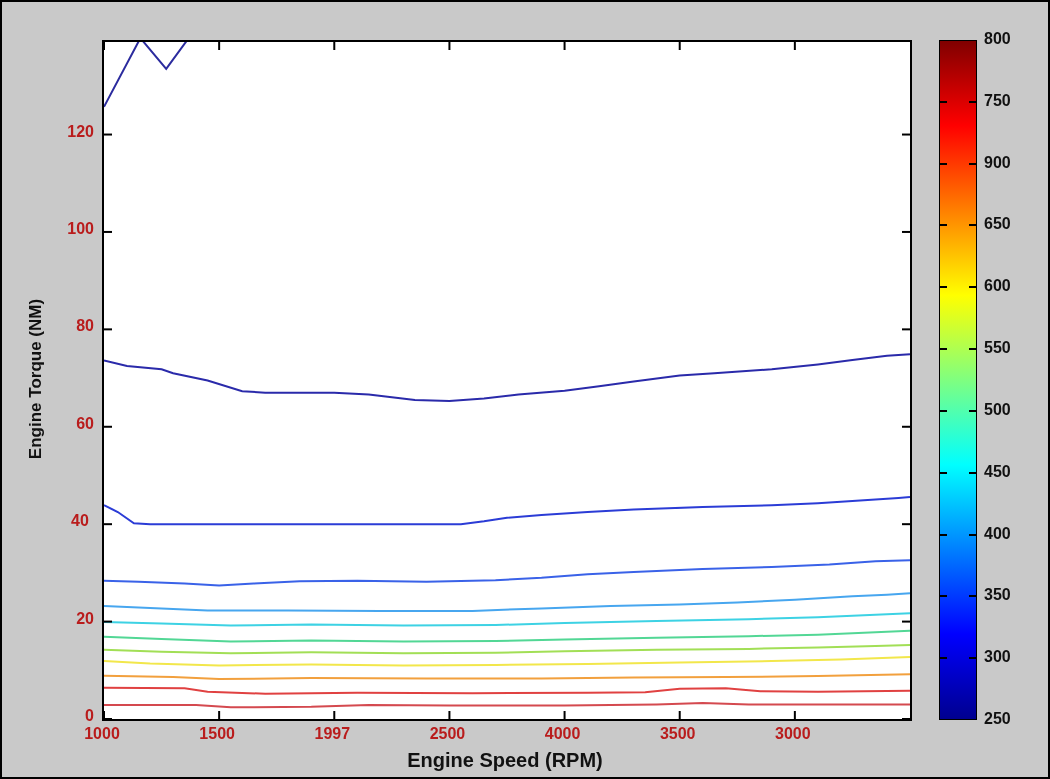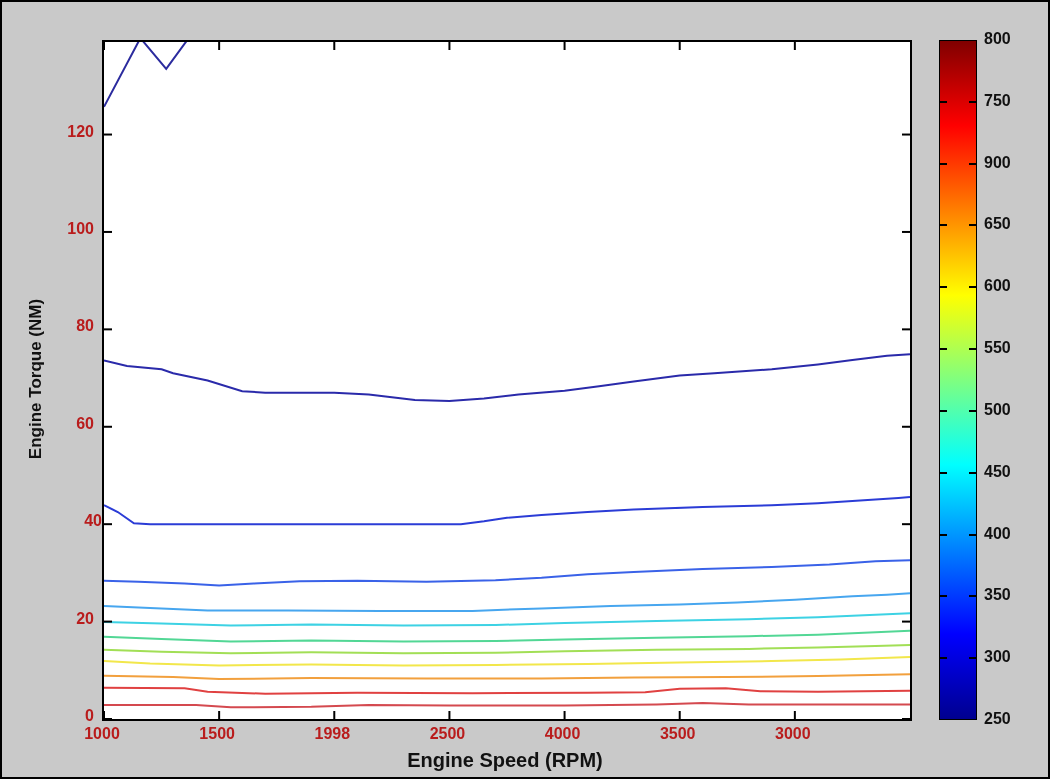--- a/index.html
+++ b/index.html
@@ -99,30 +99,30 @@
         <line x1="0" y1="189.9496402877698" x2="8" y2="189.9496402877698" stroke="#000" stroke-width="2"></line>
         <line x1="806" y1="189.9496402877698" x2="798" y2="189.9496402877698" stroke="#000" stroke-width="2"></line>
         <line x1="0" y1="92.5395683453238" x2="8" y2="92.5395683453238" stroke="#000" stroke-width="2"></line>
         <line x1="806" y1="92.5395683453238" x2="798" y2="92.5395683453238" stroke="#000" stroke-width="2"></line>
       </svg>
   </div>
 
   <div id="y-ticks">
       <div class="tick-label y-tick" style="left: 32px; top: 705px;">0</div>
       <div class="tick-label y-tick" style="left: 32px; top: 607.59px;">20</div>
-      <div class="tick-label y-tick" style="left: 40px; top: 510.18px;">40</div>
+      <div class="tick-label y-tick" style="left: 48px; top: 510.18px; text-align: center;">40</div>
       <div class="tick-label y-tick" style="left: 32px; top: 412.77px;">60</div>
       <div class="tick-label y-tick" style="left: 32px; top: 315.36px;">80</div>
       <div class="tick-label y-tick" style="left: 32px; top: 217.95px;">100</div>
       <div class="tick-label y-tick" style="left: 32px; top: 120.54px;">120</div>
     </div>
   <div id="x-ticks">
       <div class="tick-label x-tick" style="left: 70px; top: 723px;">1000</div>
       <div class="tick-label x-tick" style="left: 185.143px; top: 723px;">1500</div>
-      <div class="tick-label x-tick" style="left: 300.286px; top: 723px;">1998</div>
+      <div class="tick-label x-tick" style="left: 300.286px; top: 723px;">1997</div>
       <div class="tick-label x-tick" style="left: 415.429px; top: 723px;">2500</div>
       <div class="tick-label x-tick" style="left: 530.571px; top: 723px;">4000</div>
       <div class="tick-label x-tick" style="left: 645.714px; top: 723px;">3500</div>
       <div class="tick-label x-tick" style="left: 760.857px; top: 723px;">3000</div>
     </div>
 
   <div class="xlabel">Engine Speed (RPM)</div>
   <div class="ylabel">Engine Torque (NM)</div>
 
   <div class="colorbar"></div>

